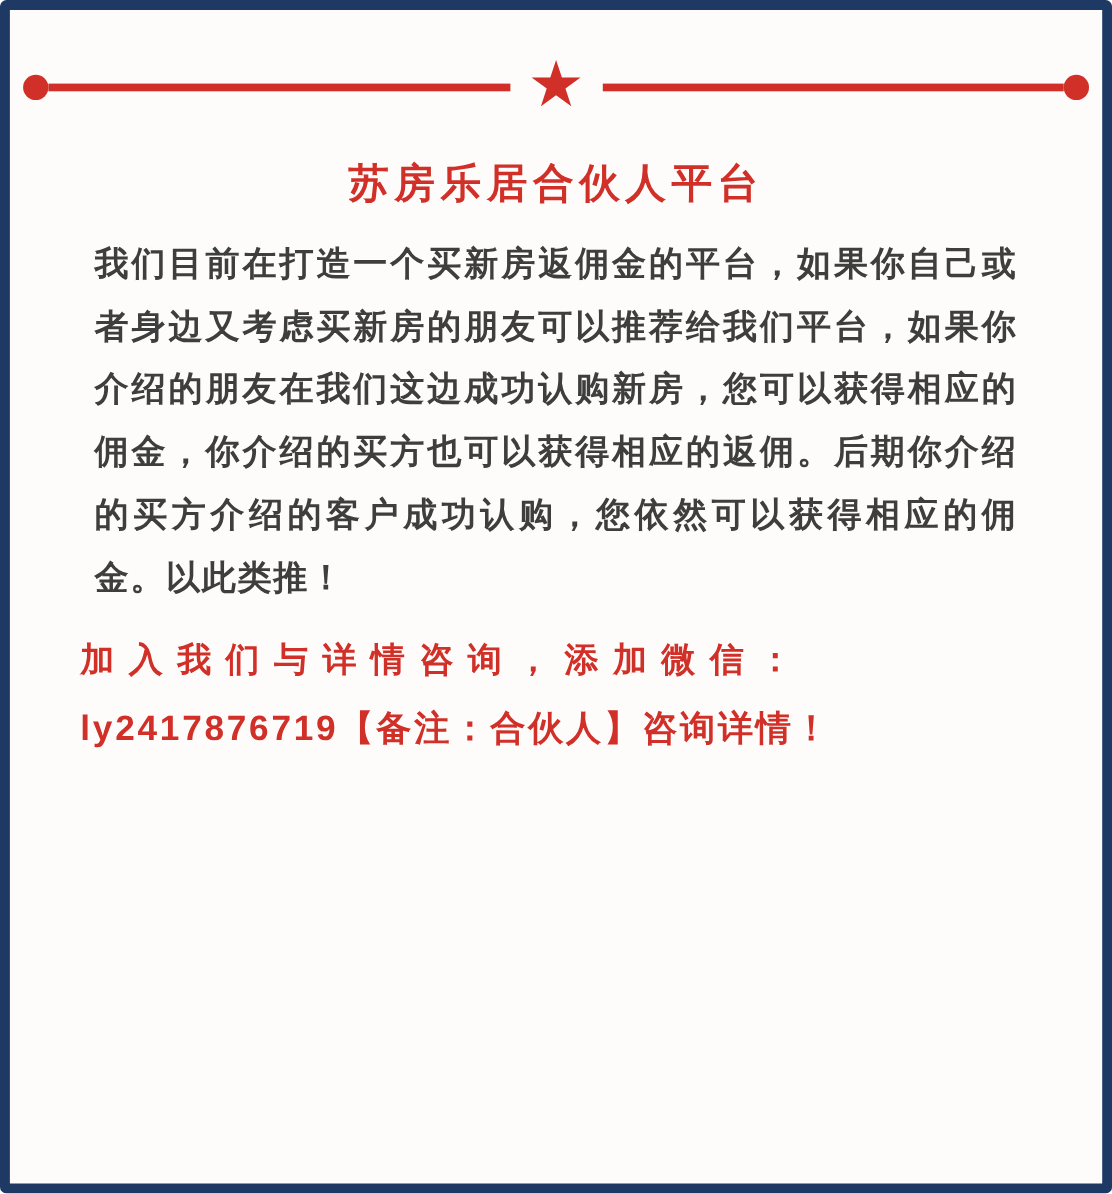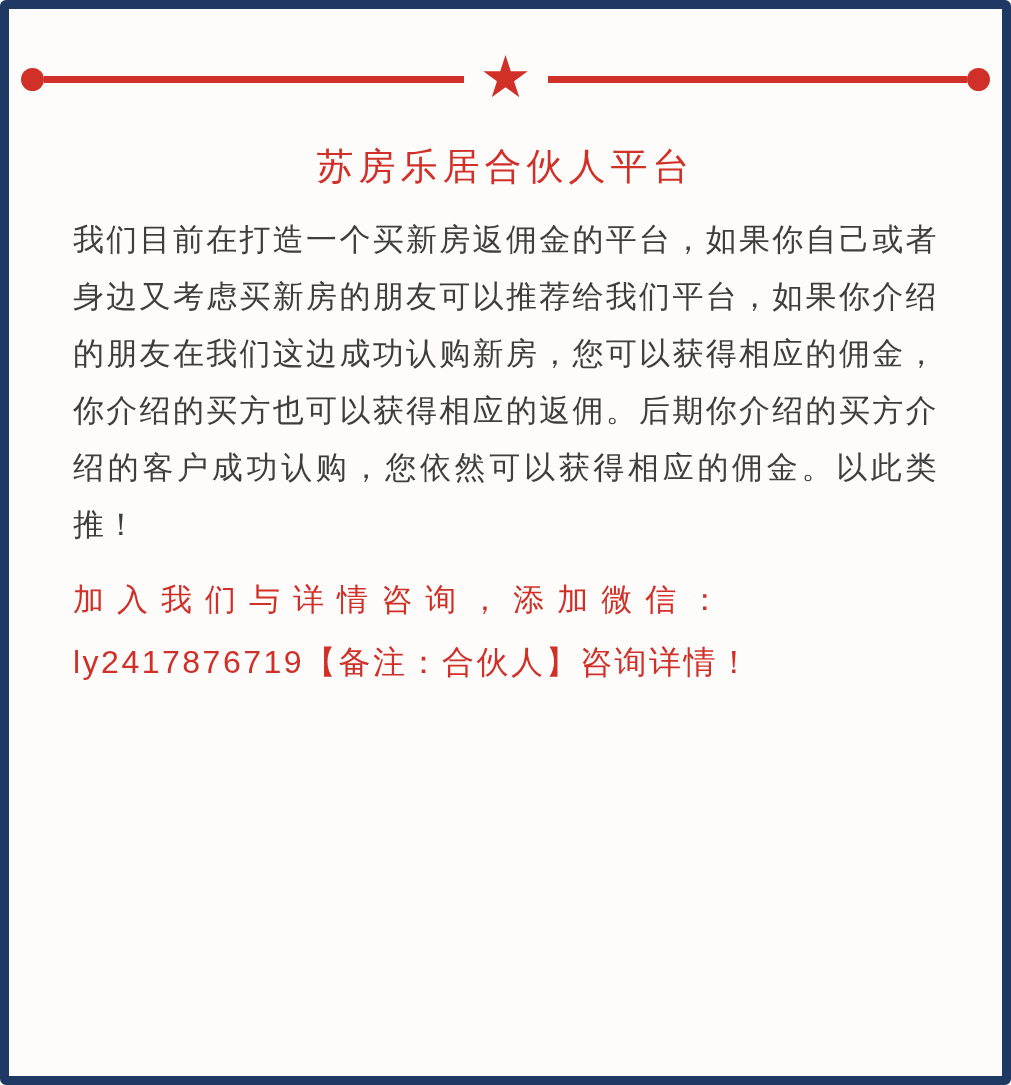--- a/index.html
+++ b/index.html
@@ -47,43 +47,44 @@
     margin: 0 16px;
     transform: translateY(-2px);
   }
 
   
   .title {
     margin-top: 34px;
     text-align: center;
     color: #d03028;
     font-size: 37px;
-    font-weight: normal;
+    font-weight: bold;
     letter-spacing: 5px;
     line-height: 44px;
   }
 
   
   .body-text {
     margin-top: 22px;
     padding: 0 64px;
     color: #3e3e3e;
     font-size: 31px;
     line-height: 57px;
     letter-spacing: 1.5px;
     text-align: justify;
     text-justify: inter-character;
   }
-  .body-text p { margin: 0; }
+  .body-text p { margin: 13px; font-weight: bold; }
 
   
   .contact {
     padding: 0 64px;
     margin-top: 16px;
     color: #d03028;
+    font-weight: bold;
   }
   .contact .cta-line {
     font-size: 31px;
     line-height: 62px;
     letter-spacing: 0.42em;
     white-space: nowrap;
   }
   .contact .wechat-line {
     font-size: 32px;
     line-height: 62px;

